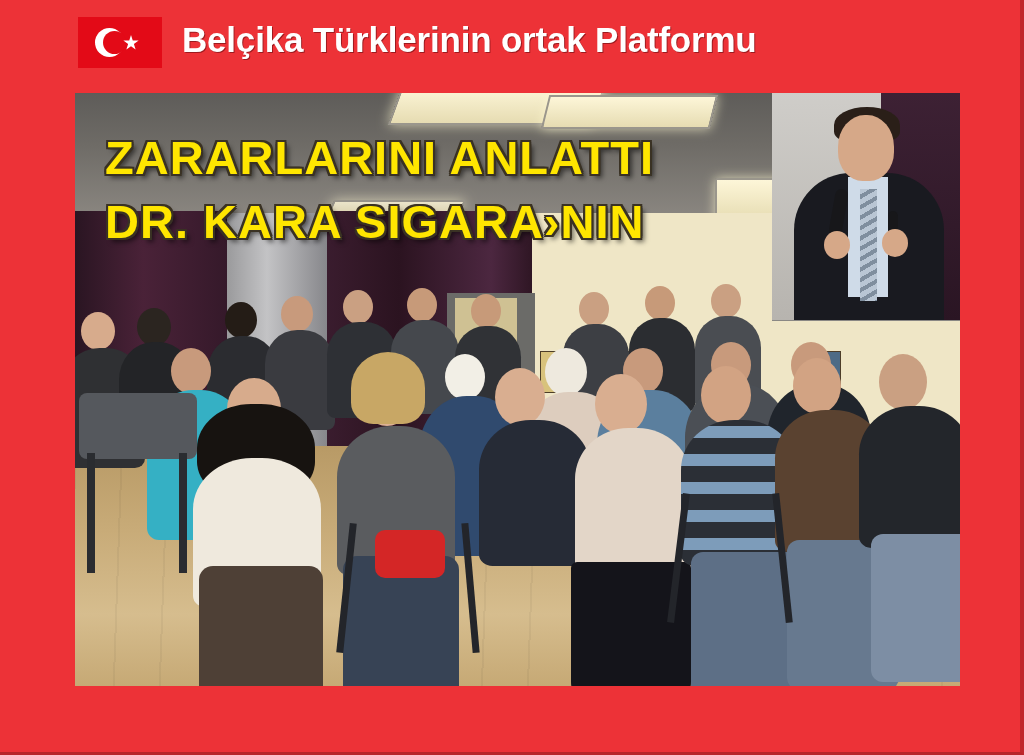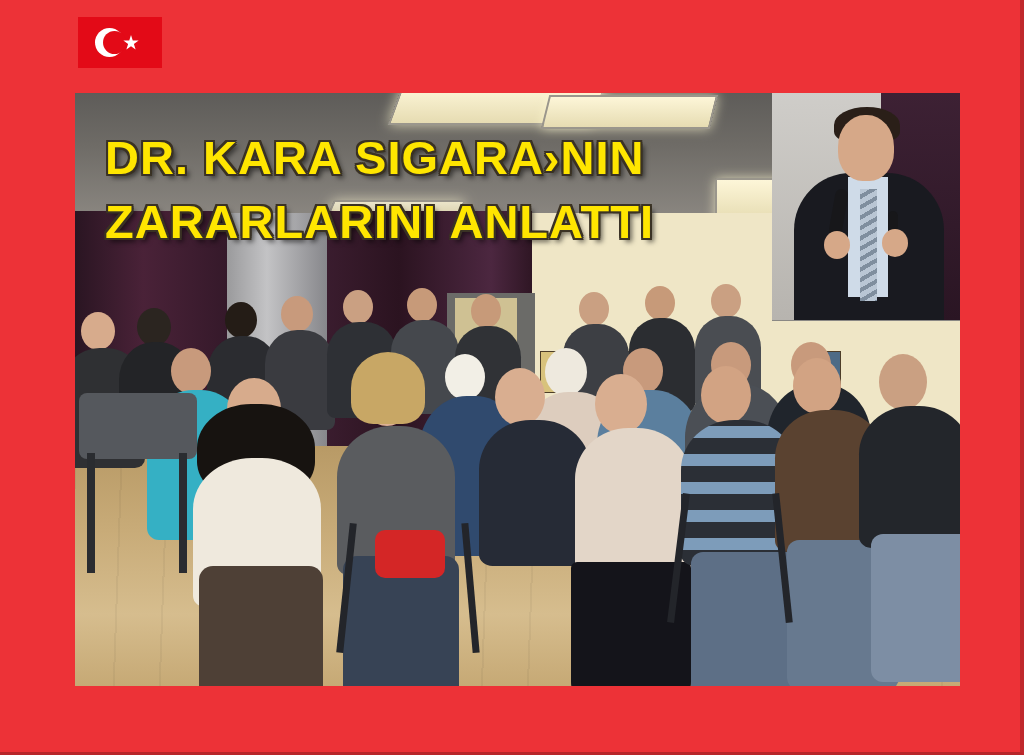--- a/index.html
+++ b/index.html
@@ -236,20 +236,21 @@
 <div class="poster">
 
   <div class="header">
 
     <div class="flag">
       <div class="crescent-outer"></div>
       <div class="crescent-inner"></div>
       <div class="star"></div>
     </div>
 
+    <div class="header-title">Belçika Türklerinin ortak Platformu</div>
   </div>
 
   <div class="photo">
 
     <div class="scene">
       <div class="ceiling"></div>
       <div class="light-panel lp1"></div>
       <div class="light-panel lp2"></div>
       <div class="light-panel lp3"></div>
       <div class="light-panel lp4"></div>
@@ -371,18 +372,18 @@
         <div class="sp-head"></div>
         <div class="sp-mic"></div>
         <div class="sp-mic2"></div>
         <div class="sp-hand1"></div>
         <div class="sp-hand2"></div>
       </div>
     </div>
   </div>
 
   <div class="headline">
+    <span class="line">ZARARLARINI ANLATTI</span>
     <span class="line">DR. KARA SIGARA›NIN</span>
-    <span class="line">ZARARLARINI ANLATTI</span>
   </div>
 
 
 </div>
 
 </body></html>

